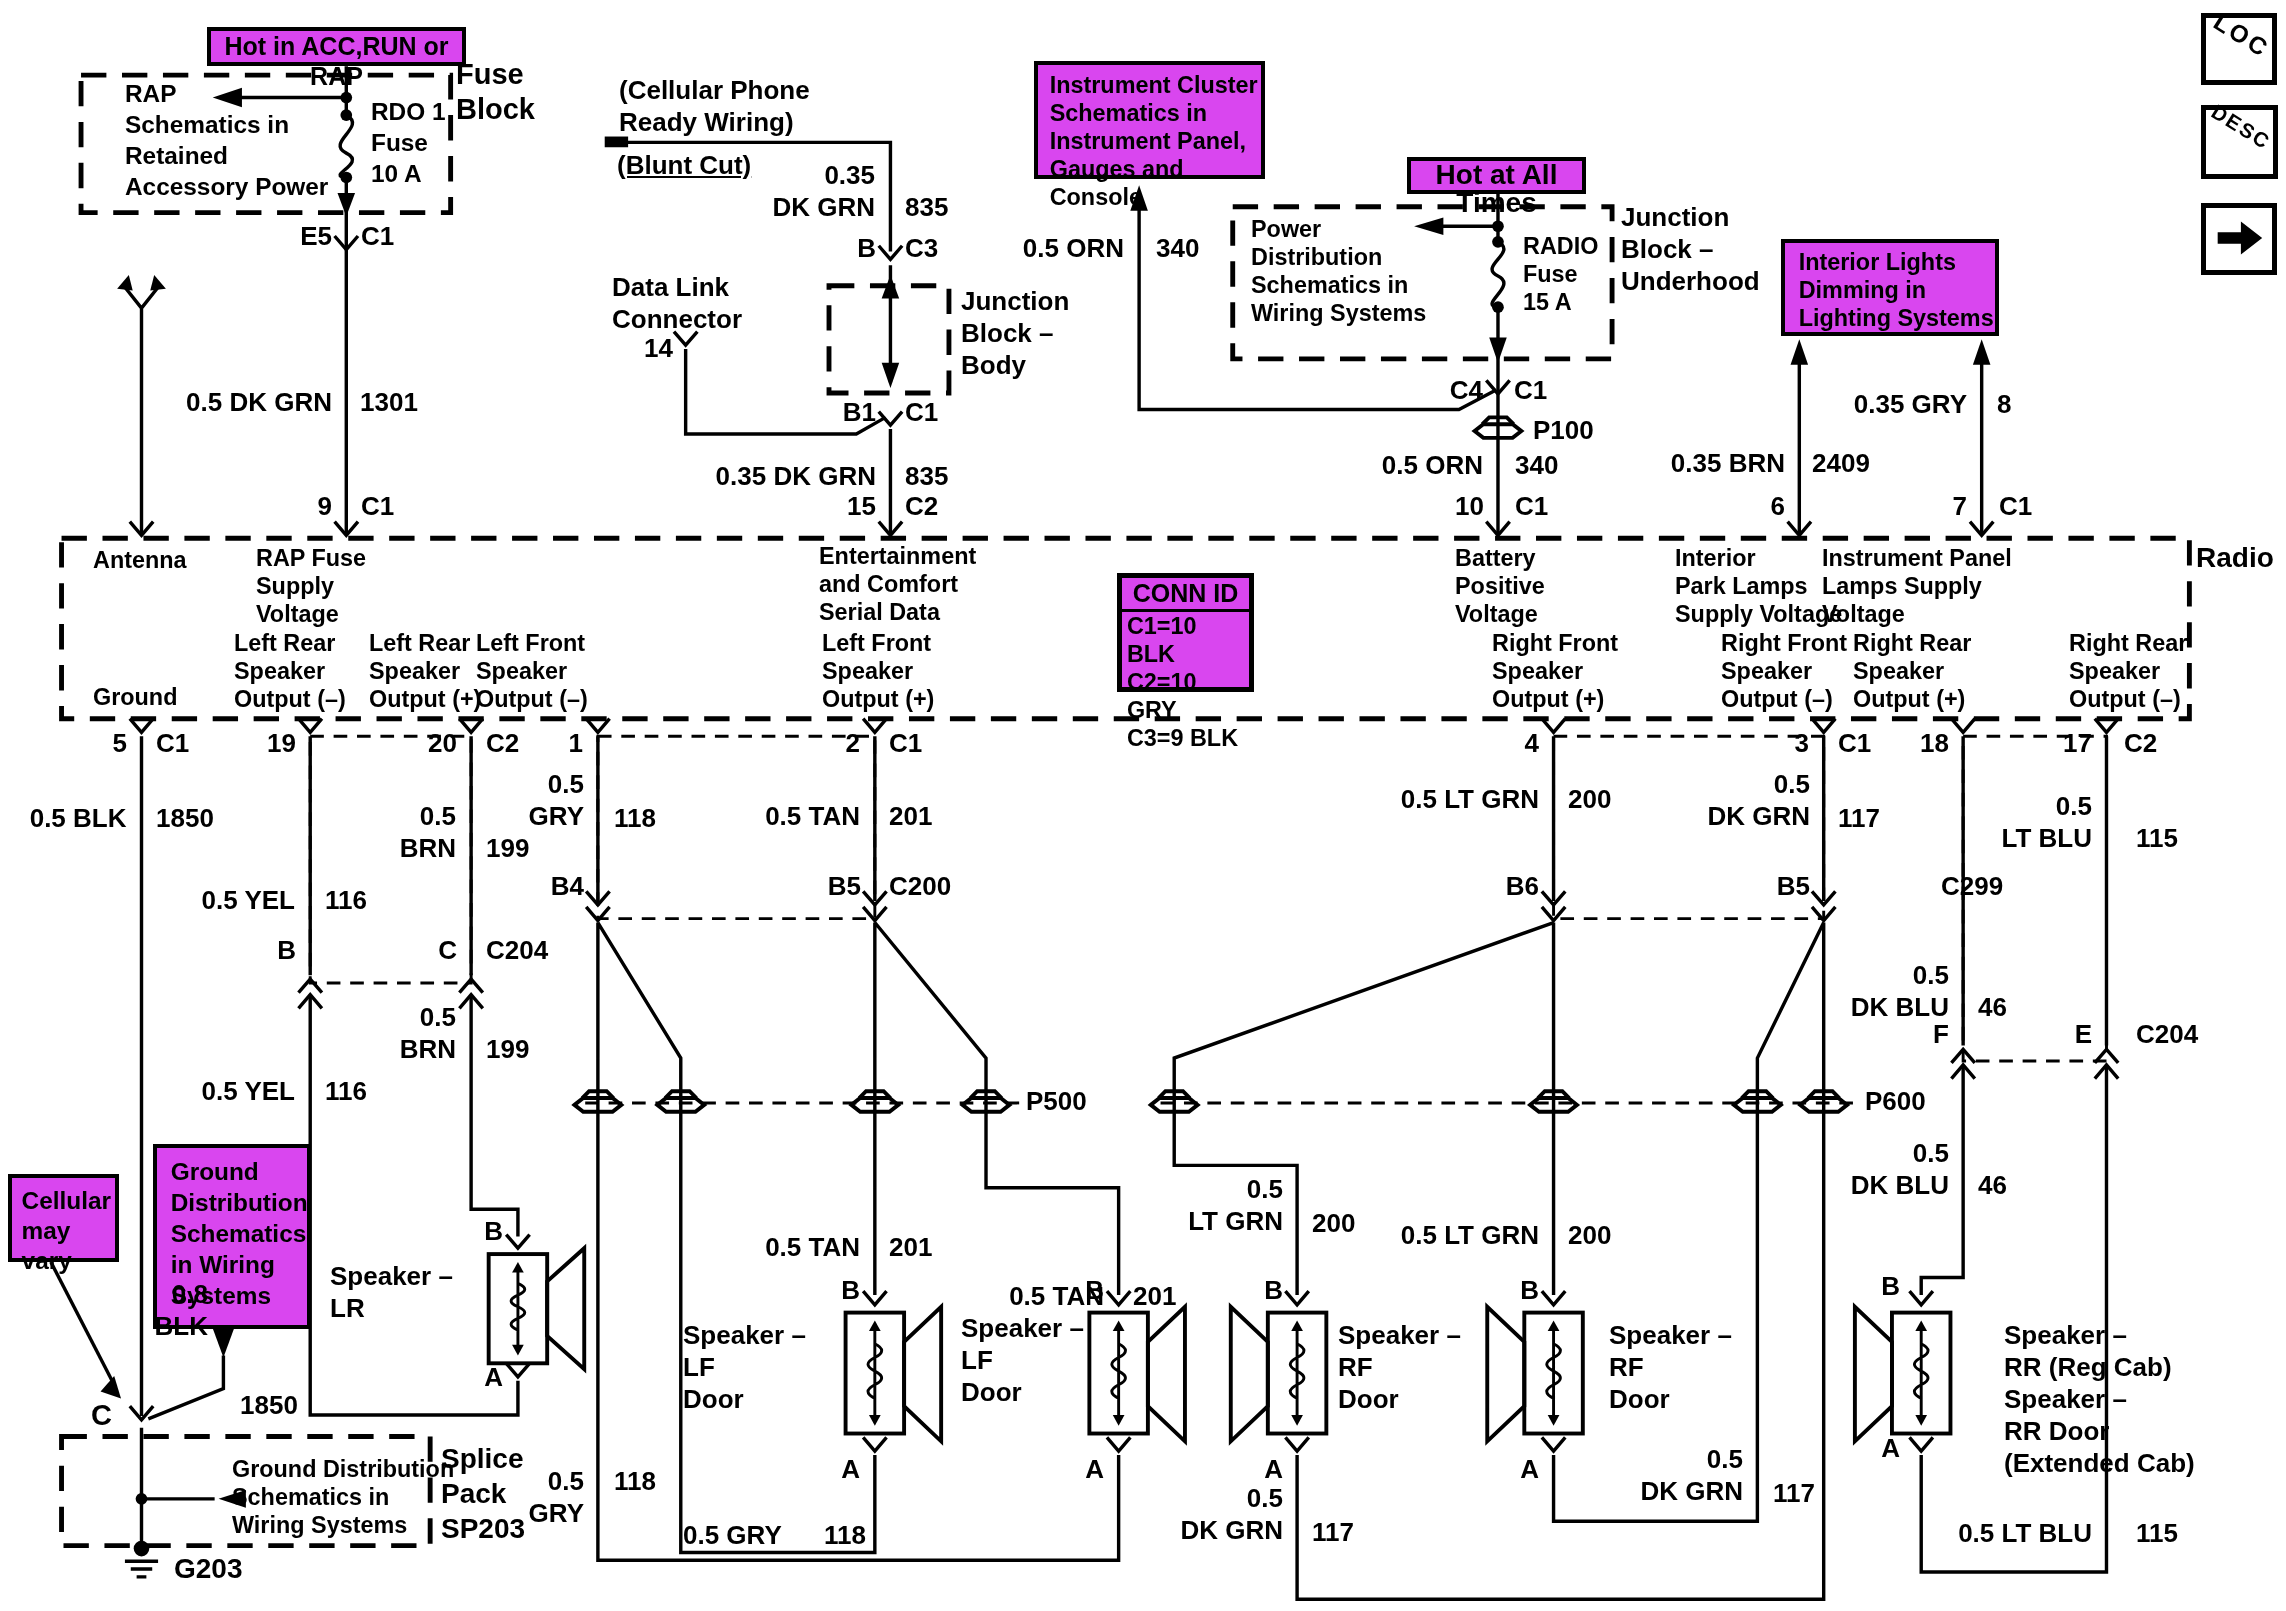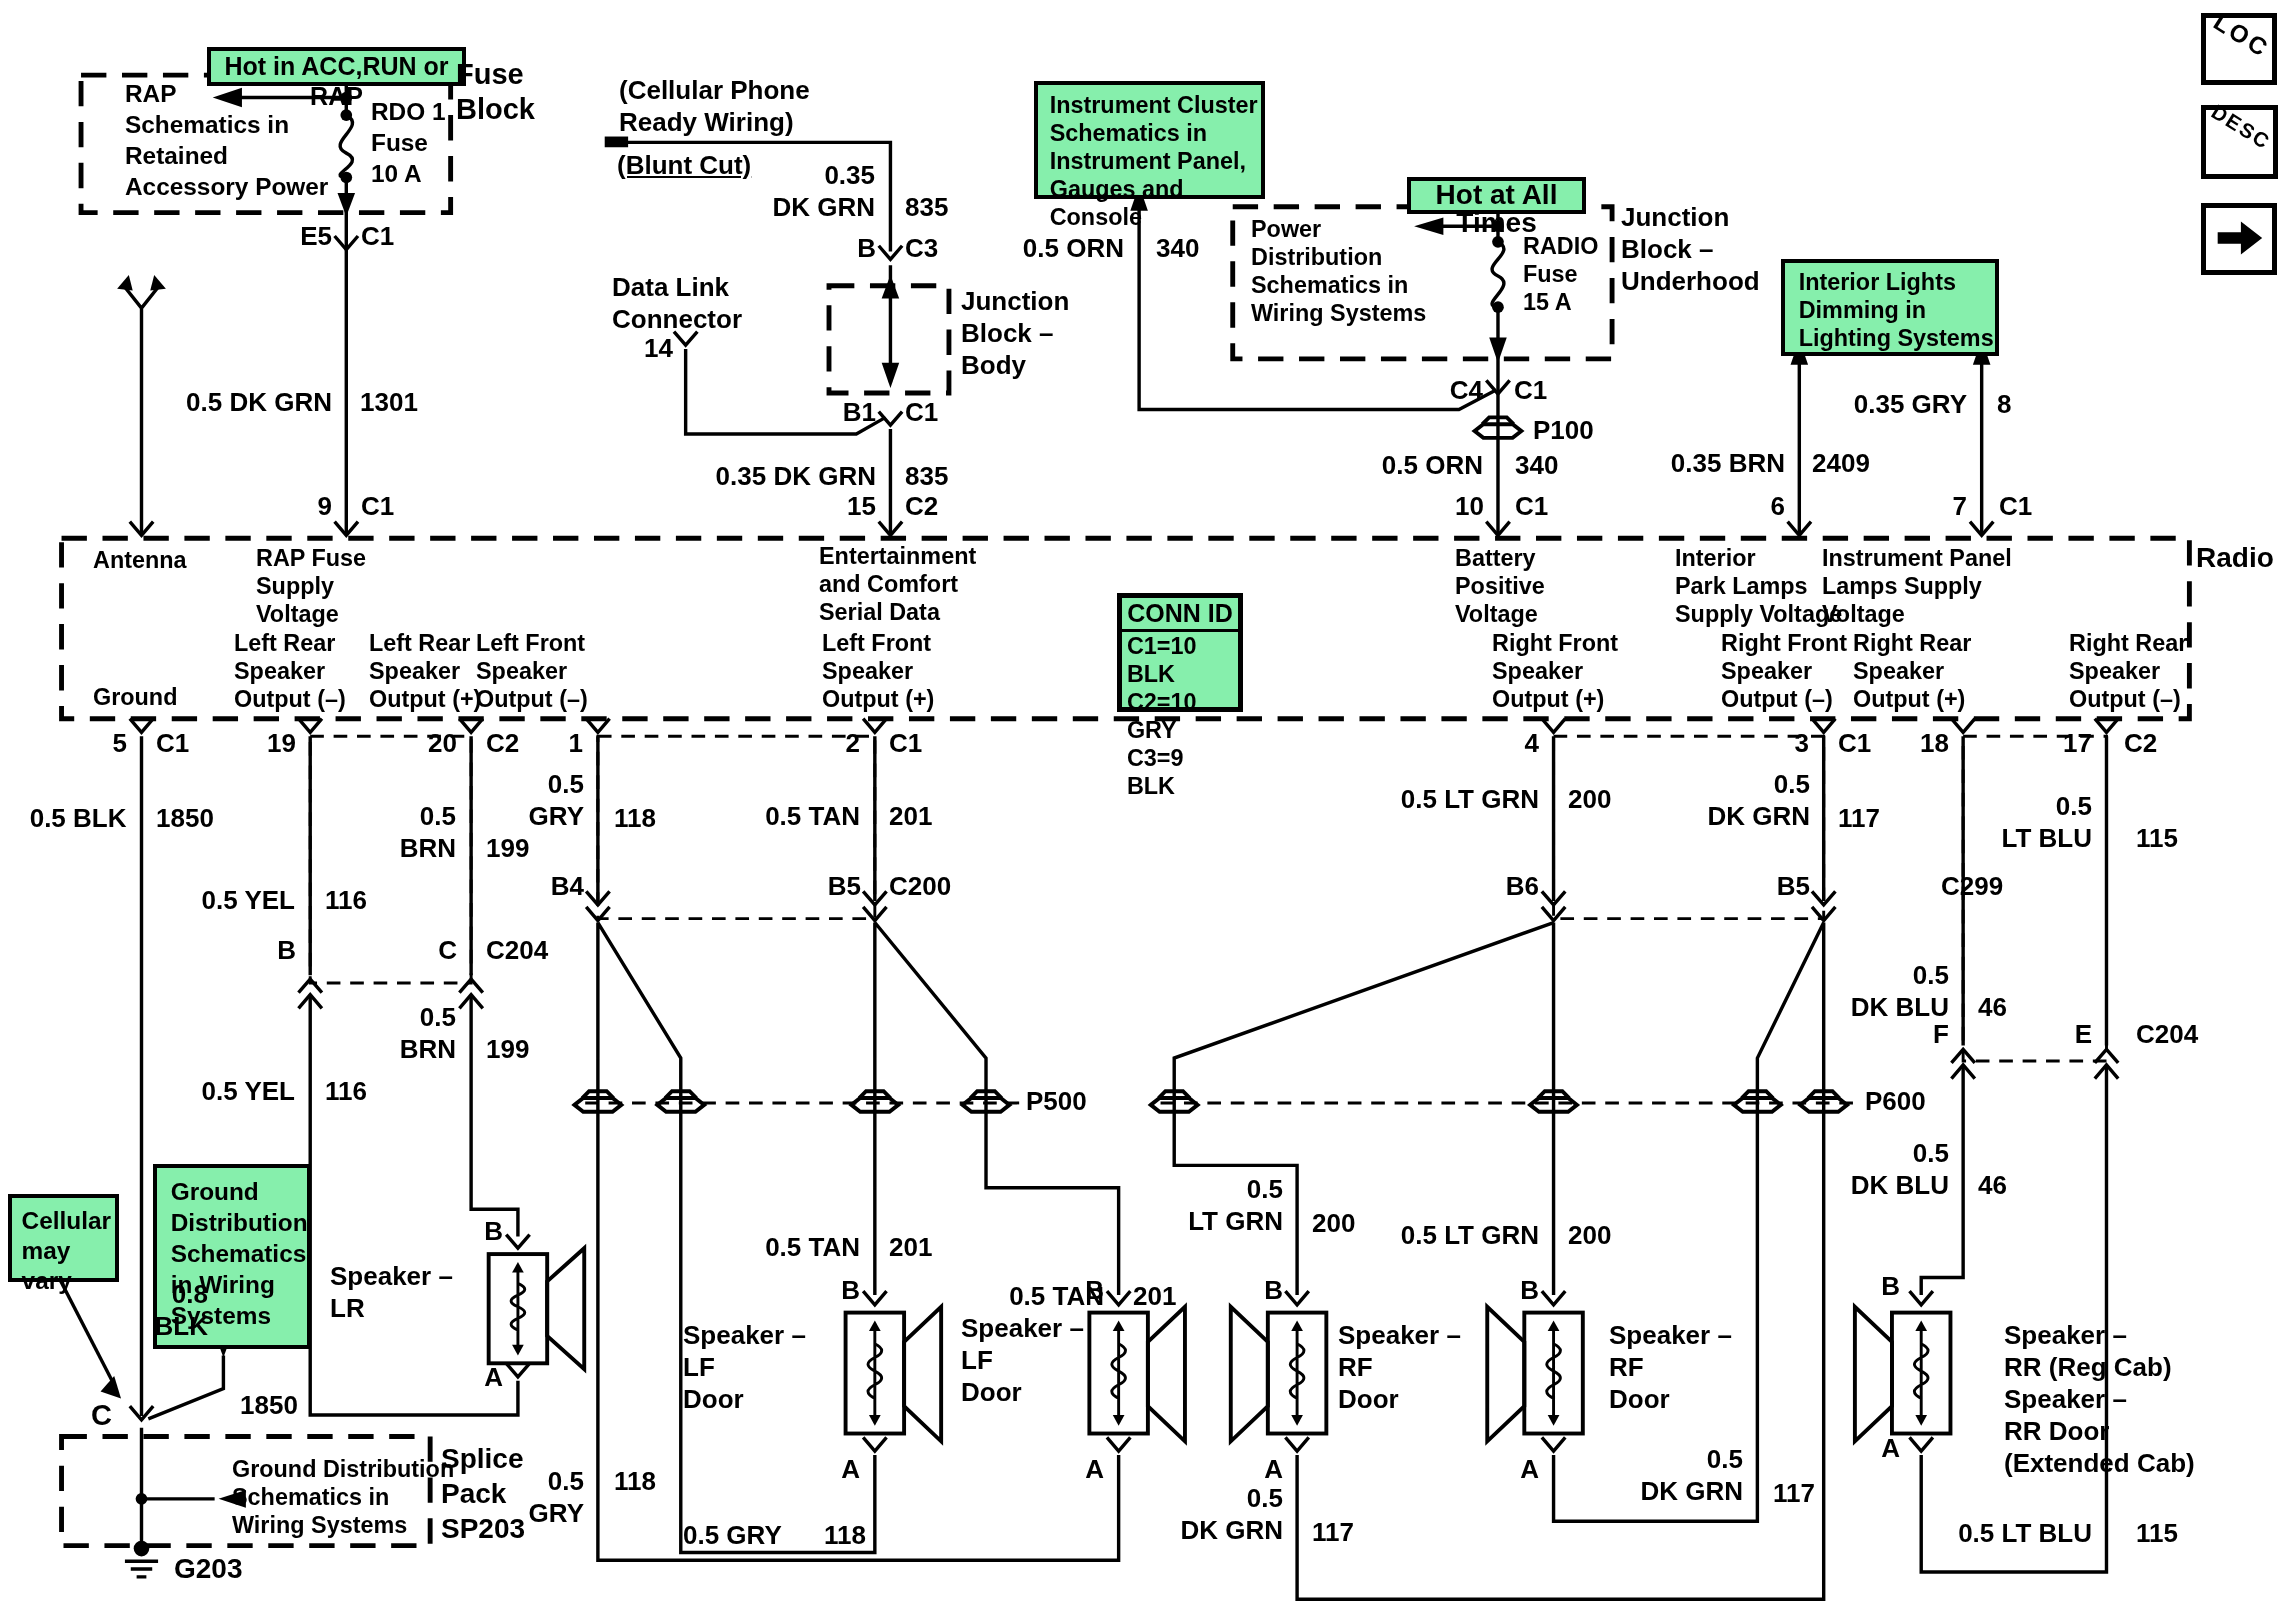--- a/index.html
+++ b/index.html
@@ -4,21 +4,21 @@
 <style>
   html,body{margin:0;padding:0;background:#fff;width:2287px;height:1611px;overflow:hidden;}
   #stage{position:relative;width:2287px;height:1611px;background:#fff;
          font-family:"Liberation Sans",sans-serif;color:#000;}
   svg{position:absolute;left:0;top:0;}
   .lbl{position:absolute;font:700 26px/32px "Liberation Sans",sans-serif;
        white-space:pre-line;color:#000;}
   .sm{font-size:23.4px;line-height:28px;}
   .r{text-align:right;}
   .ctr{text-align:center;}
-  .box{position:absolute;border:4.9px solid #000;background:#86efac;box-sizing:border-box;margin-top:20px;}
+  .box{position:absolute;border:4.9px solid #000;background:#d946ef;box-sizing:border-box;}
   .nav{position:absolute;border:5.9px solid #000;background:#fff;box-sizing:border-box;}
   .rot{display:block;transform:rotate(32deg);transform-origin:center;}
   #connid{border-width:5.9px;}
   #connid .title{border-bottom:3.9px solid #000;font:700 25px/31px "Liberation Sans",sans-serif;
                  text-align:center;}
   #connid .row{font:700 23.4px/28px "Liberation Sans",sans-serif;padding-left:4.9px;}
 </style>
 </head>
 <body>
 
@@ -271,21 +271,21 @@
 Schematics
 in Wiring
 Systems</div>
 </div>
 
 <div class="box" style="left:7.8px;top:1174px;width:111px;height:88px;">
   <div class="lbl sm" style="position:static;padding:7.8px 0 0 9.8px;font-size:24.4px;line-height:30px;">Cellular
 may vary</div>
 </div>
 
-<div class="box" id="connid" style="left:1117px;top:573px;width:126px;height:119px;">
+<div class="box" id="connid" style="left:1117px;top:573px;width:137px;height:119px;">
   <div class="title">CONN ID</div>
   <div class="row">C1=10 BLK</div>
   <div class="row">C2=10 GRY</div>
   <div class="row">C3=9 BLK</div>
 </div>
 
 <div class="nav" style="left:2201px;top:12.7px;width:76px;height:72px;">
   <span class="rot lbl" style="position:static;font-size:24.4px;letter-spacing:2.9px;padding-left:5.9px;">LOC</span>
 </div>
 <div class="nav" style="left:2201px;top:105px;width:77px;height:74px;">

